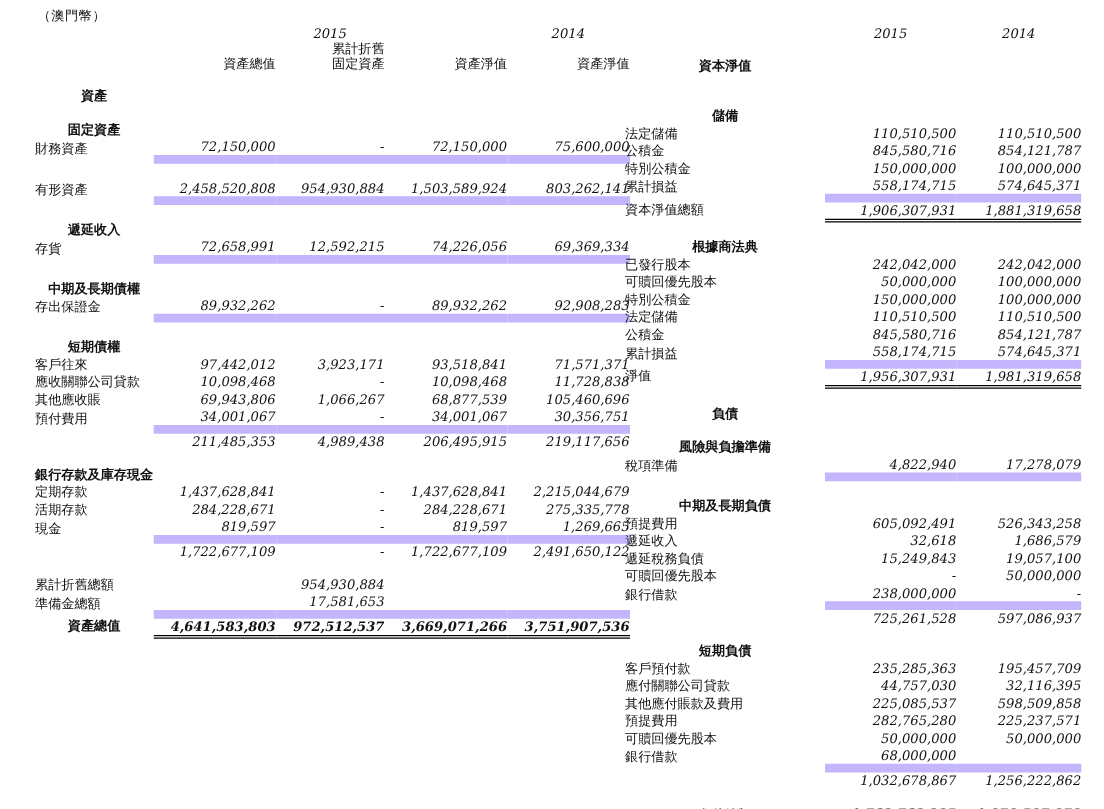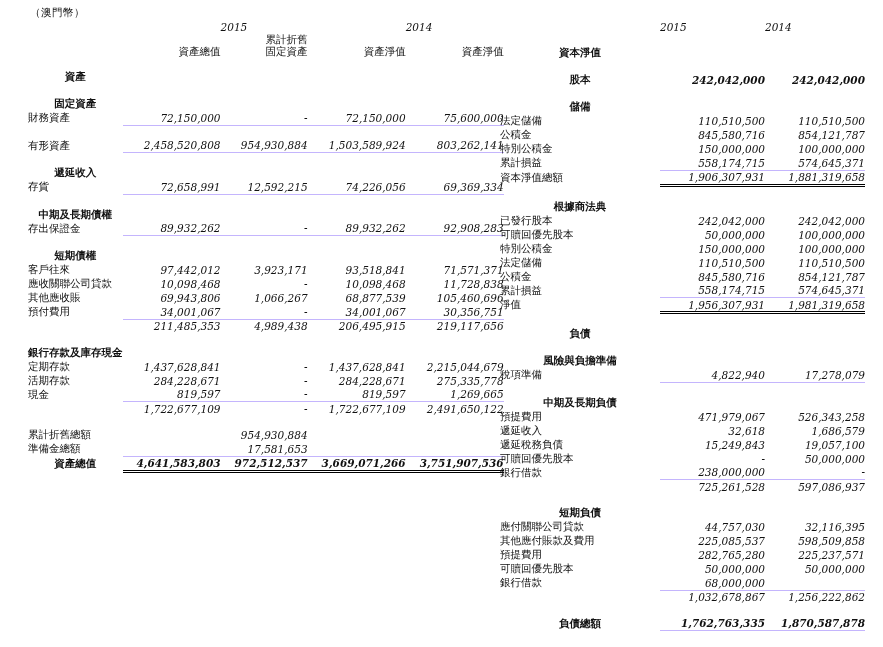--- a/index.html
+++ b/index.html
@@ -12,26 +12,26 @@
     overflow:hidden;
   }
   .page{position:relative;width:737px;height:647px;text-decoration:underline;}
   .currency{
     position:absolute;left:30px;top:6px;
     font-size:10.5px;letter-spacing:.5px;
   }
   table{border-collapse:collapse;}
   .col-label{text-align:left;white-space:nowrap;}
   .num{text-align:right;white-space:nowrap;font-family:"DejaVu Serif","Liberation Serif",serif;font-size:9.5px;font-style:italic;}
-  .hdr-year{text-align:left;font-family:"DejaVu Serif","Liberation Serif",serif;font-style:italic;font-size:9.5px;white-space:nowrap;}
+  .hdr-year{text-align:center;font-family:"DejaVu Serif","Liberation Serif",serif;font-style:italic;font-size:9.5px;white-space:nowrap;}
   .hdr-sub{text-align:right;font-size:9px;white-space:nowrap;line-height:1.15;}
   .bold{font-weight:bold;}
   .lbl{font-size:10.5px;white-space:nowrap;}
   .lbl.bold{font-weight:bold;text-align:center;}
-  .ul td.num{border-bottom:1px solid #c4b5fd;padding-bottom:1px;}
+  .ul td.num{border-bottom:7px solid #c4b5fd;padding-bottom:1px;}
   .dbl td.num{border-bottom:3px double #000;padding-bottom:1px;}
 
   
   #left-block{position:absolute;left:28px;top:20px;width:430px;}
   #right-block{position:absolute;left:500px;top:20px;width:370px;}
 
   #left-block td{padding:0 0 0 0;height:13px;font-size:10.5px;}
   #right-block td{padding:0 0 0 0;height:13px;font-size:10.5px;}
 
   #left-block td.num, #right-block td.num{padding-left:14px;}
@@ -277,25 +277,20 @@
             <td colspan="3"></td>
           </tr>
           <tr>
             <td class="lbl bold">資本淨值</td>
             <td class="num"></td>
             <td class="num"></td>
           </tr>
           <tr class="sect-gap">
             <td colspan="3"></td>
           </tr>
-          <tr>
-            <td class="lbl bold">股本</td>
-            <td class="num bold">242,042,000</td>
-            <td class="num bold">242,042,000</td>
-          </tr>
           <tr class="sect-gap">
             <td colspan="3"></td>
           </tr>
           <tr>
             <td class="lbl bold">儲備</td>
             <td class="num"></td>
             <td class="num"></td>
           </tr>
           <tr>
             <td class="lbl">法定儲備</td>
@@ -389,21 +384,21 @@
           <tr class="sect-gap">
             <td colspan="3"></td>
           </tr>
           <tr>
             <td class="lbl bold">中期及長期負債</td>
             <td class="num"></td>
             <td class="num"></td>
           </tr>
           <tr>
             <td class="lbl">預提費用</td>
-            <td class="num">471,979,067</td>
+            <td class="num">605,092,491</td>
             <td class="num">526,343,258</td>
           </tr>
           <tr>
             <td class="lbl">遞延收入</td>
             <td class="num">32,618</td>
             <td class="num">1,686,579</td>
           </tr>
           <tr>
             <td class="lbl">遞延稅務負債</td>
             <td class="num">15,249,843</td>
@@ -426,20 +421,25 @@
           </tr>
           <tr class="sect-gap">
             <td colspan="3"></td>
           </tr>
           <tr>
             <td class="lbl bold">短期負債</td>
             <td class="num"></td>
             <td class="num"></td>
           </tr>
           <tr>
+            <td class="lbl">客戶預付款</td>
+            <td class="num">235,285,363</td>
+            <td class="num">195,457,709</td>
+          </tr>
+          <tr>
             <td class="lbl">應付關聯公司貸款</td>
             <td class="num">44,757,030</td>
             <td class="num">32,116,395</td>
           </tr>
           <tr>
             <td class="lbl">其他應付賬款及費用</td>
             <td class="num">225,085,537</td>
             <td class="num">598,509,858</td>
           </tr>
           <tr>

